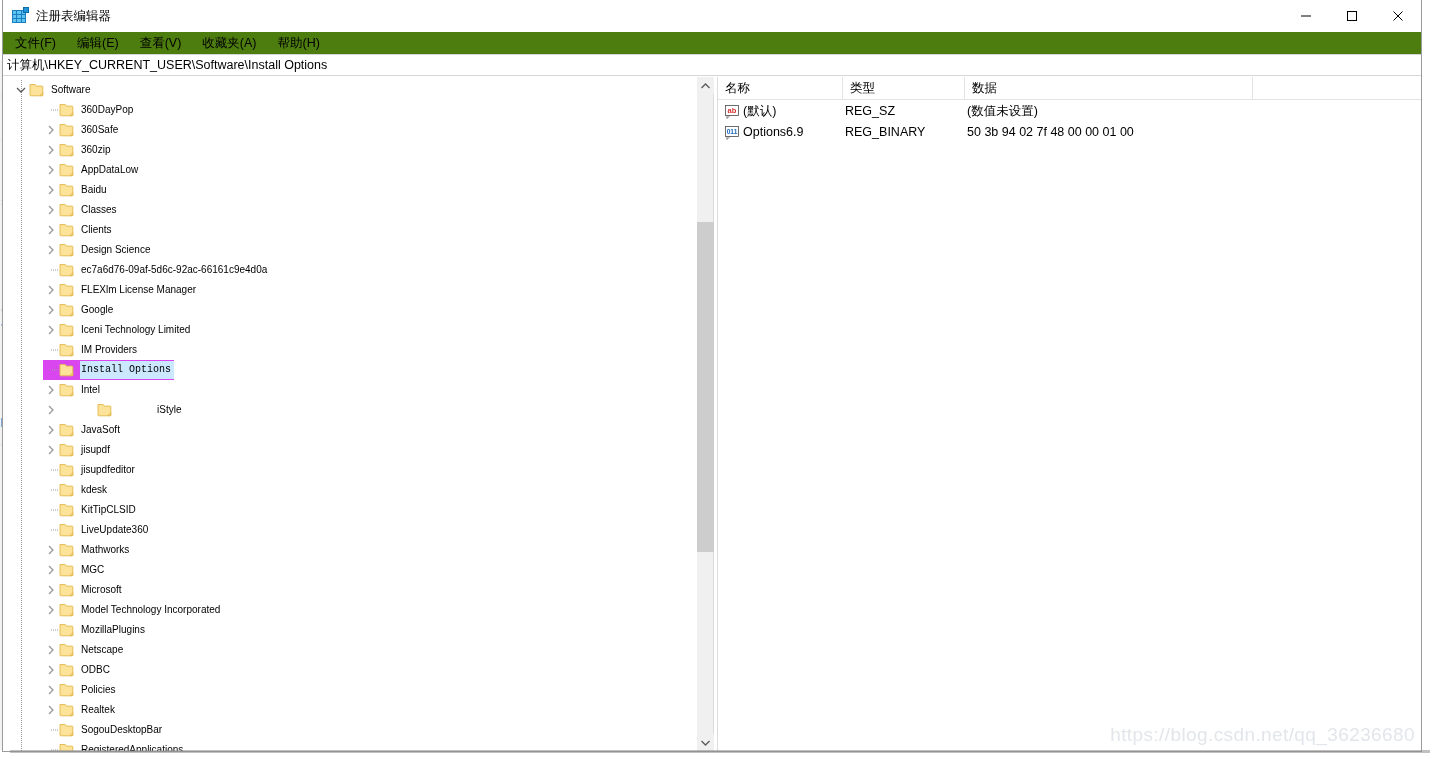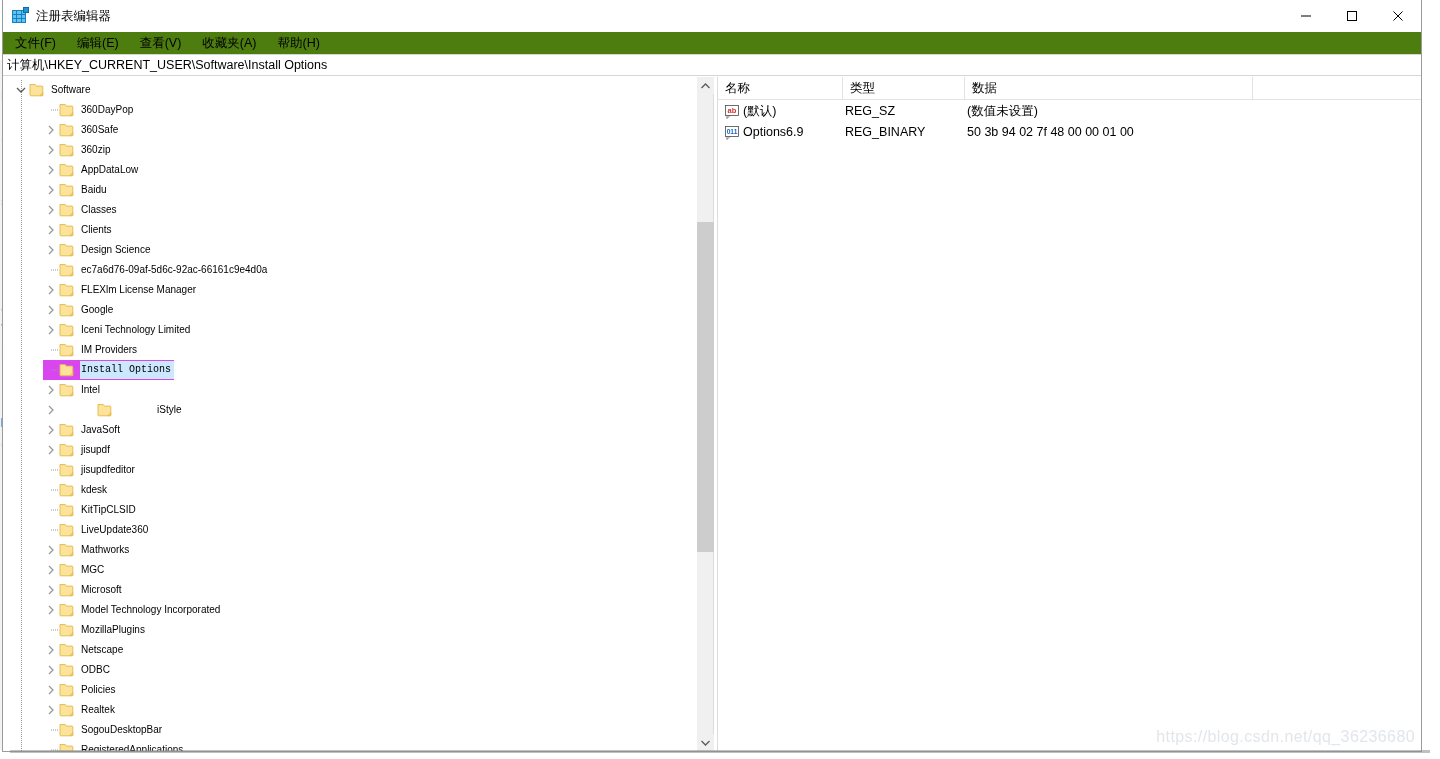--- a/index.html
+++ b/index.html
@@ -262,21 +262,21 @@
     width: 14px; height: 14px;
     margin-right: 4px;
     flex: 0 0 auto;
   }
   .val-icon svg { display: block; }
 
   
   #watermark {
     position: absolute;
     right: 6px; bottom: 5px;
-    font-size: 16px;
+    font-size: 19px;
     color: #e2e6ea;
     letter-spacing: 0.4px;
     white-space: nowrap;
     user-select: none;
   }
 
   
   #win-bottom-shadow {
     position: absolute;
     left: 10px; top: 750px;

